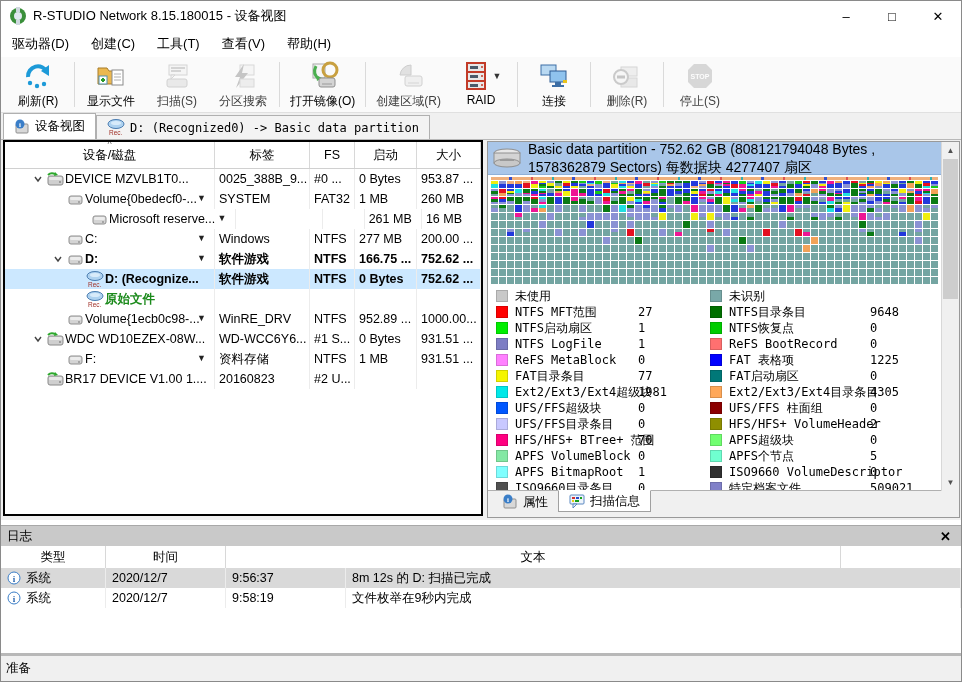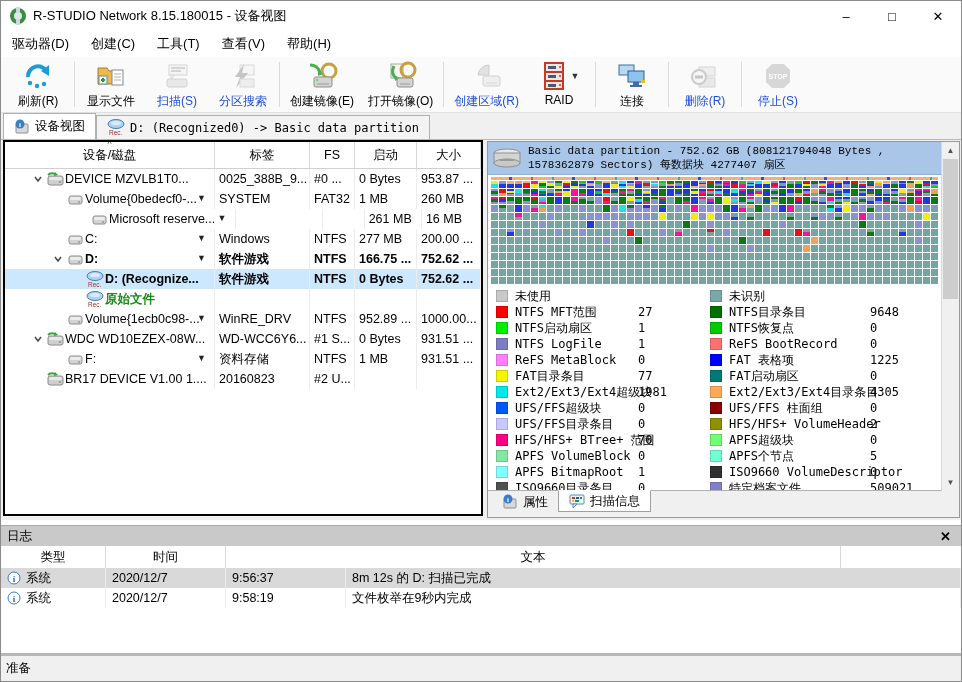--- a/index.html
+++ b/index.html
@@ -13,21 +13,21 @@
   .winbtn{width:46px;height:30px;display:flex;align-items:center;justify-content:center;font-size:13px;}
   
   .menubar{position:absolute;left:0;top:30px;width:100%;height:26px;background:#fff;display:flex;align-items:center;}
   .menuitem{padding:4px 11px;font-size:13px;}
   
   .toolbar{position:absolute;left:0;top:56px;width:100%;height:56px;background:#fafafa;border-bottom:1px solid #e0e0e0;
            display:flex;align-items:stretch;padding-left:4px;box-sizing:border-box;}
   .tbtn{display:flex;flex-direction:column;align-items:center;justify-content:flex-start;padding:3px 7px 1px 7px;min-width:52px;}
   .tbtn .ticon{height:32px;display:flex;align-items:center;justify-content:center;}
   .tbtn .tlabel{font-size:12px;margin-top:1px;white-space:nowrap;}
-  .tbtn.disabled .tlabel{color:#1d4ed8;}
+  .tbtn.disabled .tlabel{color:#404040;}
   .tbtn.disabled .ticon svg{filter:grayscale(1) opacity(.5);}
   .tsep{width:1px;background:#dadada;margin:5px 3px;}
   .tdrop{font-size:9px;color:#333;margin-left:2px;}
   
   .tabbar{position:absolute;left:0;top:112px;width:100%;height:27px;background:#f0f0f0;border-bottom:1px solid #b8b8b8;display:flex;align-items:flex-end;padding-left:2px;box-sizing:border-box;}
   .vtab{display:flex;align-items:center;gap:5px;padding:4px 10px;font-size:12.5px;border:1px solid #b0b0b0;border-bottom:none;height:26px;box-sizing:border-box;}
   .vtab.active{background:#fff;position:relative;}
   .vtab.inactive{background:#f3f3f3;height:24px;}
   .vtab.mono{font-family:"DejaVu Sans Mono","Liberation Mono",monospace;font-size:12px;}
   
@@ -42,21 +42,21 @@
   .tc.name{position:relative;padding-left:0;}
   .bold{font-weight:bold;}
   .greentext{color:#1b8a1b;font-weight:bold;}
   .chev{width:14px;display:inline-flex;justify-content:center;flex:none;}
   .chevsp{width:14px;flex:none;}
   .ticonc{width:20px;display:inline-flex;justify-content:center;flex:none;}
   .voldrop{position:absolute;right:8px;top:4px;font-size:9px;color:#222;}
   
   .right-pane{position:absolute;left:486px;top:1px;width:473px;height:377px;background:#fff;border:1px solid #999;box-sizing:border-box;}
   .rheader{position:absolute;left:0;top:0;right:17px;height:33px;background:#a9c6e9;border-bottom:1px solid #8fb0d8;display:flex;align-items:center;padding:0 4px;box-sizing:border-box;gap:6px;}
-  .rheader .rtext{font-family:Liberation Mono, monospace;font-size:11px;line-height:1.3;}
+  .rheader .rtext{font-family:Liberation Sans, sans-serif;font-size:14px;line-height:1.3;}
   .map-area{position:absolute;left:0;top:34px;right:17px;height:106px;background:#fff;padding:1px 0 0 3px;box-sizing:border-box;}
   .map-strip{width:447px;height:3px;margin-bottom:1px;
      background:repeating-linear-gradient(90deg,#f0b07c 0 18px,#3550cc 18px 21px,#f0b07c 21px 40px,#e05050 40px 42px,#f0b07c 42px 61px,#30b0b0 61px 63px);}
   .map-grid{display:grid;grid-template-columns:repeat(56,7px);grid-auto-rows:7px;gap:1px;}
   .cell{width:7px;height:7px;}
   .legend{position:absolute;left:0;top:142px;right:17px;bottom:26px;background:#fff;font-family:"DejaVu Sans Mono","Liberation Mono",monospace;font-size:12px;}
   .lcol{position:absolute;top:4px;}
   .lrow{position:relative;height:16px;display:flex;align-items:center;white-space:nowrap;}
   .lsq{width:12px;height:12px;flex:none;margin-right:7px;border:1px solid rgba(0,0,0,.15);box-sizing:border-box;}
   .lcount{position:absolute;top:1px;}
@@ -155,33 +155,20 @@
         <div class="ticon">
           <svg width="30" height="30" viewBox="0 0 30 30" xmlns="http://www.w3.org/2000/svg">
             <rect x="12" y="4" width="14" height="10" fill="#f0f0f0" stroke="#b8b8b8"></rect>
             <polygon points="16,3 7,16 12,16 8,27 20,12 14,12" fill="#8f8f8f"></polygon>
             <rect x="12" y="18" width="14" height="8" fill="#e0e0e0" stroke="#b8b8b8"></rect>
           </svg>
         </div>
         <div class="tlabel">分区搜索</div>
       </div>
       <div class="tsep"></div>
-      <div class="tbtn">
-        <div class="ticon">
-          <svg width="32" height="30" viewBox="0 0 32 30" xmlns="http://www.w3.org/2000/svg">
-            <circle cx="23" cy="10" r="7" fill="none" stroke="#c8a040" stroke-width="3"></circle>
-            <path d="M4 4 q8 0 10 8" fill="none" stroke="#4caf50" stroke-width="3"></path>
-            <polygon points="12,15 17,13 12,8" fill="#4caf50"></polygon>
-            <rect x="8" y="16" width="18" height="10" rx="2" fill="#d4d4d4" stroke="#8f8f8f"></rect>
-            <line x1="11" y1="23" x2="23" y2="23" stroke="#9a9a9a"></line>
-            <circle cx="11" cy="19" r="1.2" fill="#7ec87e"></circle>
-          </svg>
-        </div>
-        <div class="tlabel">创建镜像(E)</div>
-      </div>
       <div class="tbtn">
         <div class="ticon">
           <svg width="32" height="30" viewBox="0 0 32 30" xmlns="http://www.w3.org/2000/svg">
             <rect x="6" y="3" width="12" height="14" fill="#f6f6f6" stroke="#a8a8a8"></rect>
             <circle cx="23" cy="9" r="7" fill="none" stroke="#c8a040" stroke-width="3"></circle>
             <path d="M9 5 q-4 8 3 13" fill="none" stroke="#4caf50" stroke-width="3"></path>
             <polygon points="10,20 15,17 9,14" fill="#4caf50"></polygon>
             <rect x="12" y="17" width="16" height="9" rx="2" fill="#d4d4d4" stroke="#8f8f8f"></rect>
             <line x1="15" y1="23" x2="25" y2="23" stroke="#9a9a9a"></line>
           </svg>

